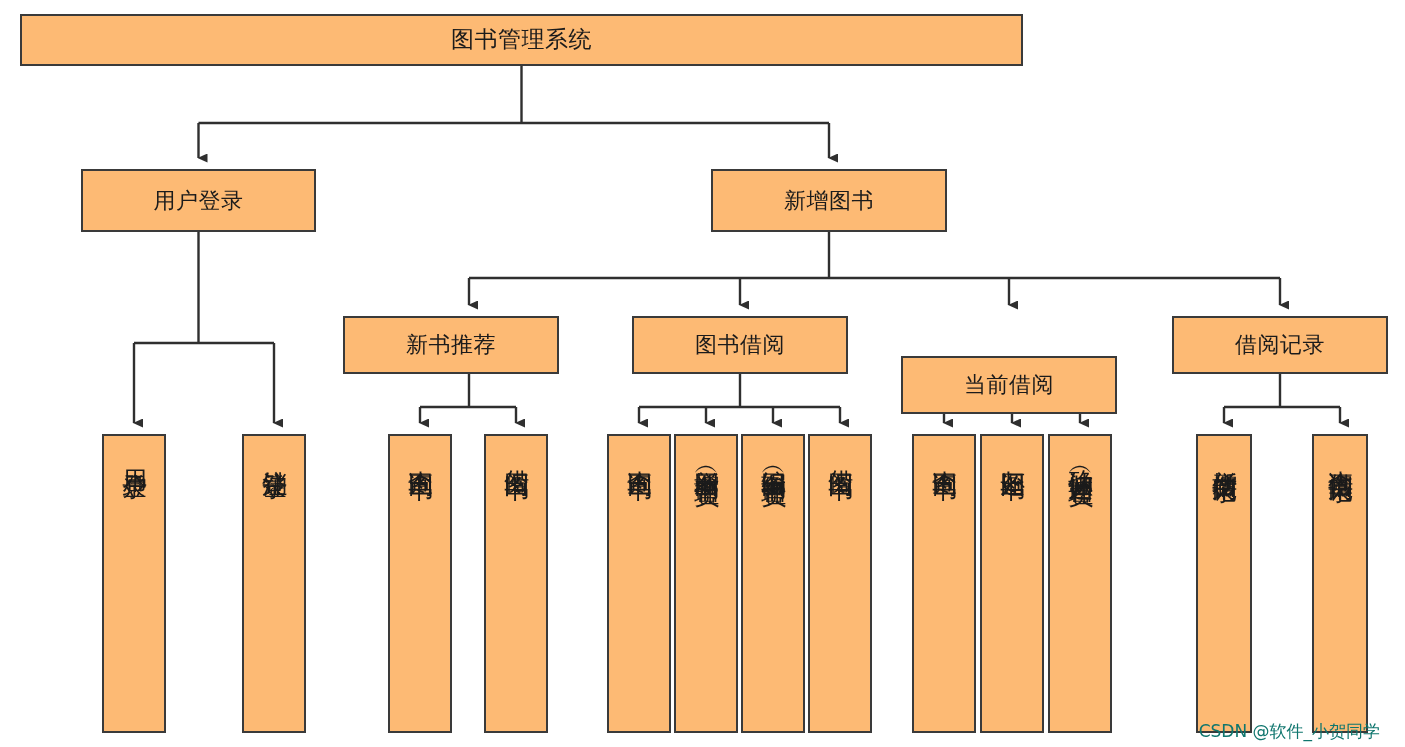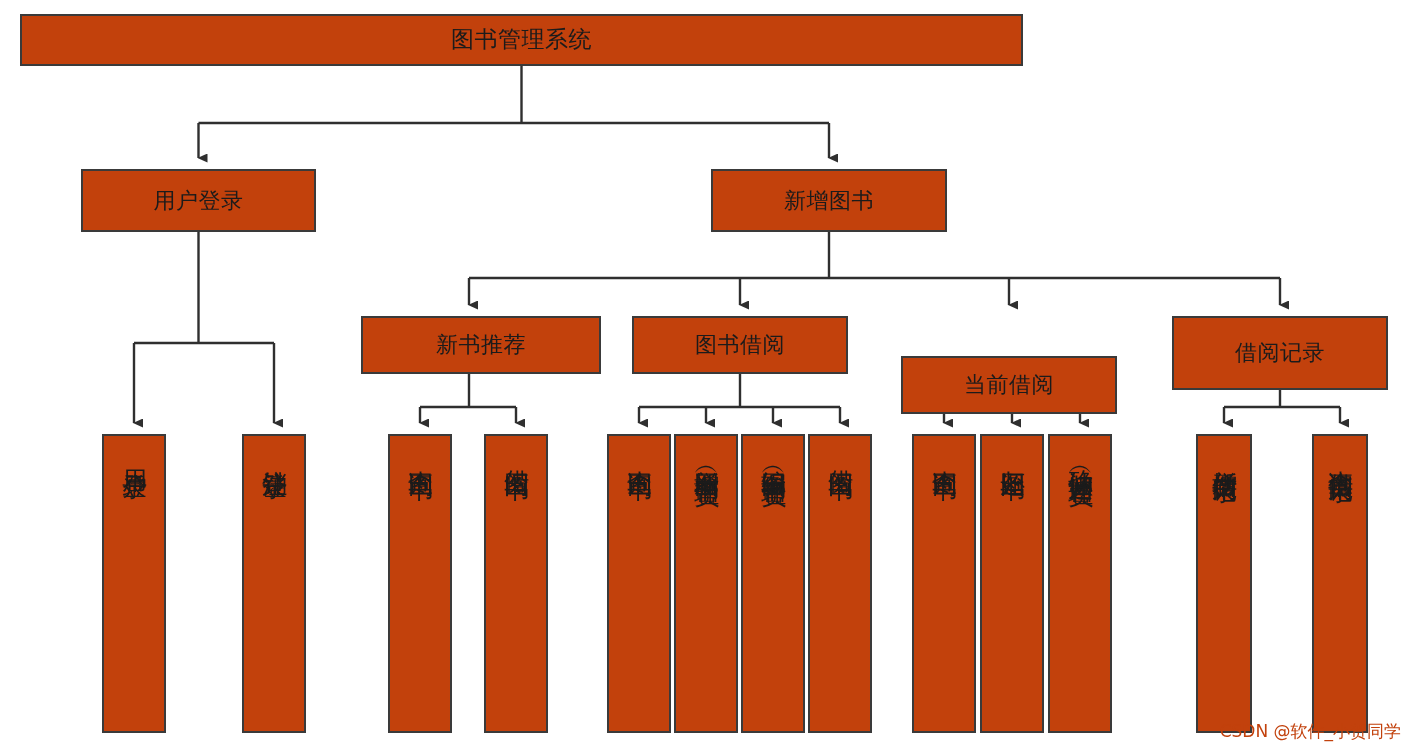--- a/index.html
+++ b/index.html
@@ -22,21 +22,21 @@
     position: absolute;
     left: 0;
     top: 0;
     width: 1405px;
     height: 747px;
     pointer-events: none;
   }
   .node {
     position: absolute;
     box-sizing: border-box;
-    background: #c2410c;
+    background: #fdba74;
     border: 2px solid #3a3a3a;
     display: flex;
     align-items: center;
     justify-content: center;
     color: #1b1b1b;
   }
   .node-label {
     display: block;
     text-align: center;
     line-height: 1.18;
@@ -59,24 +59,24 @@
   .node.vertical .node-label {
     writing-mode: vertical-rl;
     text-orientation: upright;
     font-size: 25px;
     line-height: 1.05;
     letter-spacing: 2px;
     white-space: nowrap;
   }
   #watermark {
     position: absolute;
-    right: 4px;
+    right: 25px;
     bottom: 4px;
     font-size: 17px;
-    color: #c2410c;
+    color: #0f766e;
     white-space: nowrap;
     font-family: "DejaVu Sans", "Liberation Sans", sans-serif;
   }
 </style>
 </head>
 <body>
 
 <div id="diagram-root">
 
   <svg id="connector-layer" viewBox="0 0 1405 747" width="1405" height="747" xmlns="http://www.w3.org/2000/svg">
@@ -118,30 +118,30 @@
   <div id="node-layer">
       <div class="node horizontal root" style="left: 20px; top: 14px; width: 1003px; height: 52px;">
         <span class="node-label">图书管理系统</span>
       </div>
       <div class="node horizontal" style="left: 81px; top: 169px; width: 235px; height: 63px;">
         <span class="node-label">用户登录</span>
       </div>
       <div class="node horizontal" style="left: 711px; top: 169px; width: 236px; height: 63px;">
         <span class="node-label">新增图书</span>
       </div>
-      <div class="node horizontal" style="left: 361px; top: 316px; width: 240px; height: 58px;">
+      <div class="node horizontal" style="left: 343px; top: 316px; width: 216px; height: 58px;">
         <span class="node-label">新书推荐</span>
       </div>
       <div class="node horizontal" style="left: 632px; top: 316px; width: 216px; height: 58px; align-items: center;">
         <span class="node-label">图书借阅</span>
       </div>
       <div class="node horizontal" style="left: 901px; top: 316px; width: 216px; height: 58px; margin-top: 40px;">
         <span class="node-label">当前借阅</span>
       </div>
-      <div class="node horizontal" style="left: 1172px; top: 316px; width: 216px; height: 74px;">
+      <div class="node horizontal" style="left: 1172px; top: 316px; width: 216px; height: 58px;">
         <span class="node-label">借阅记录</span>
       </div>
       <div class="node vertical" style="left: 102px; top: 434px; width: 64px; height: 299px;">
         <span class="node-label">用户登录</span>
       </div>
       <div class="node vertical" style="left: 242px; top: 434px; width: 64px; height: 299px;">
         <span class="node-label">注销登录</span>
       </div>
       <div class="node vertical" style="left: 388px; top: 434px; width: 64px; height: 299px;">
         <span class="node-label">查询图书</span>

